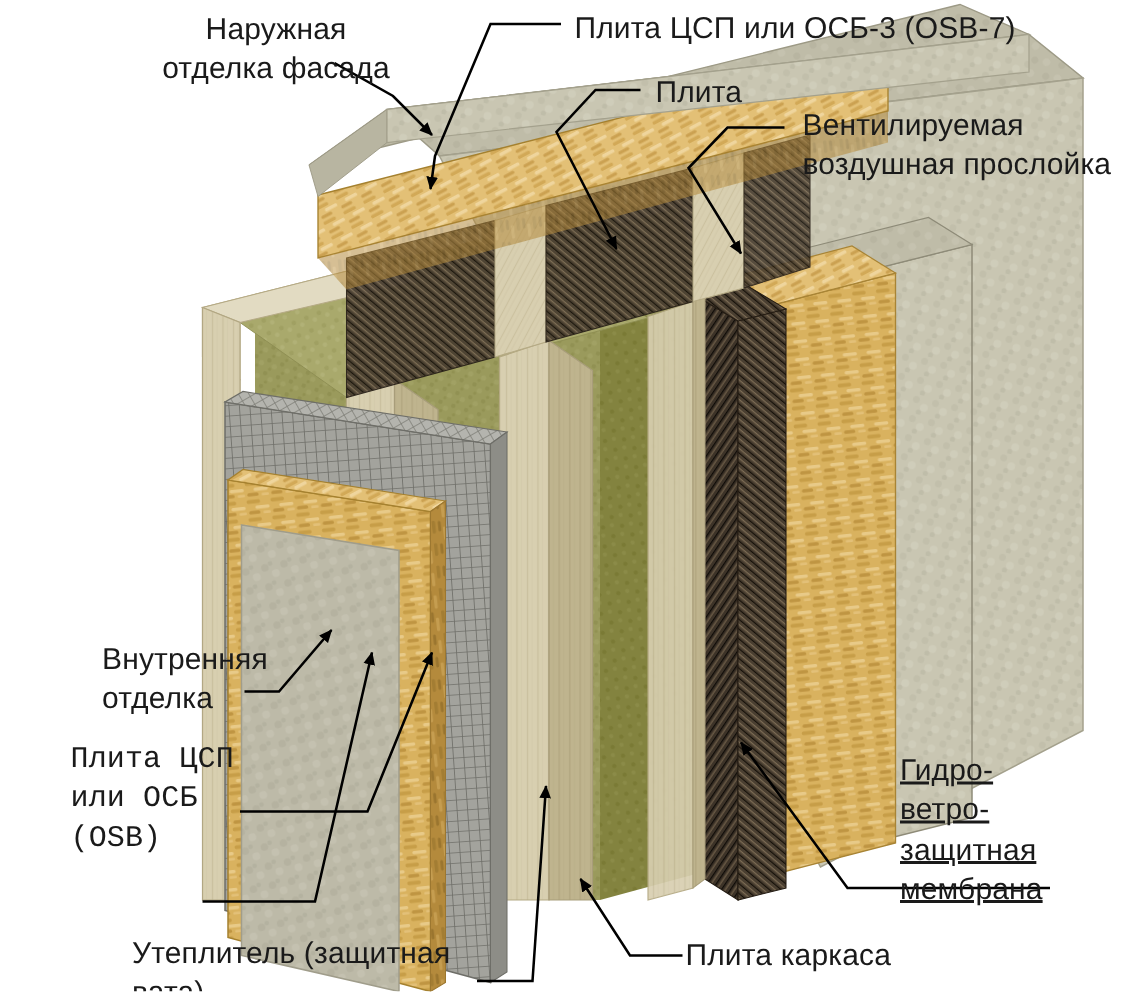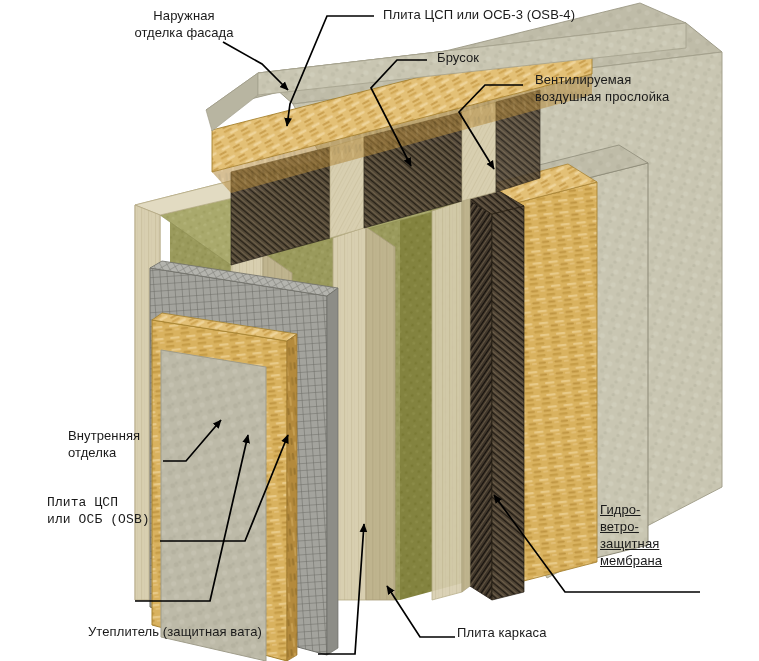--- a/index.html
+++ b/index.html
@@ -1,19 +1,19 @@
 <!DOCTYPE html>
 <html><head>
 <meta charset="utf-8">
 <style>
   html,body{margin:0;padding:0;background:#fff;}
   body{width:759px;height:661px;font-family:"Liberation Sans","DejaVu Sans",sans-serif;}
   #stage{position:relative;width:759px;height:661px;overflow:hidden;background:#fff;}
   svg#scene{position:absolute;left:0;top:0;width:759px;height:661px;}
-  .lbl{position:absolute;font-size:13px;color:#1a1a1a;line-height:1.32;white-space:pre-line;letter-spacing:.1px;}
+  .lbl{position:absolute;font-size:20px;color:#1a1a1a;line-height:1.32;white-space:pre-line;letter-spacing:.1px;}
   .lbl.ctr{text-align:center;}
   .lbl.lf{text-align:left;}
 </style>
 </head>
 <body>
 
 <div id="stage">
 
   <svg id="scene" viewBox="0 0 759 661">
     <defs>
@@ -238,23 +238,23 @@
       <path d="M135,601 L210,601 L248,435" marker-end="url(#arr)"></path>
       <path d="M318,654 L355,654 L364,524" marker-end="url(#arr)"></path>
       <path d="M700,592 L565,592 L494,495" marker-end="url(#arr)"></path>
       <path d="M455,637 L420,637 L387,586" marker-end="url(#arr)"></path>
     </g>
   </svg>
 
   <div class="lbl ctr" style="left:96px;top:7px;width:176px;">Наружная
 отделка фасада</div>
 
-  <div class="lbl lf" style="left:383px;top:6px;width:300px;">Плита ЦСП или ОСБ-3 (OSB-4)</div>
-
-  <div class="lbl lf" style="left:437px;top:49px;width:120px;">Брусок</div>
+  <div class="lbl lf" style="left:383px;top:6px;width:300px;">Плита ЦСП или ОСБ-3 (OSB-7)</div>
+
+  <div class="lbl lf" style="left:437px;top:49px;width:120px;">Плита</div>
 
   <div class="lbl lf" style="left:535px;top:71px;width:216px;">Вентилируемая
 воздушная прослойка</div>
 
   <div class="lbl lf" style="left:68px;top:427px;width:140px;">Внутренняя
 отделка</div>
 
   <div class="lbl lf" style="left:47px;top:494px;width:150px;font-family:Liberation Mono, monospace;">Плита ЦСП
 или ОСБ (OSB)</div>
 

